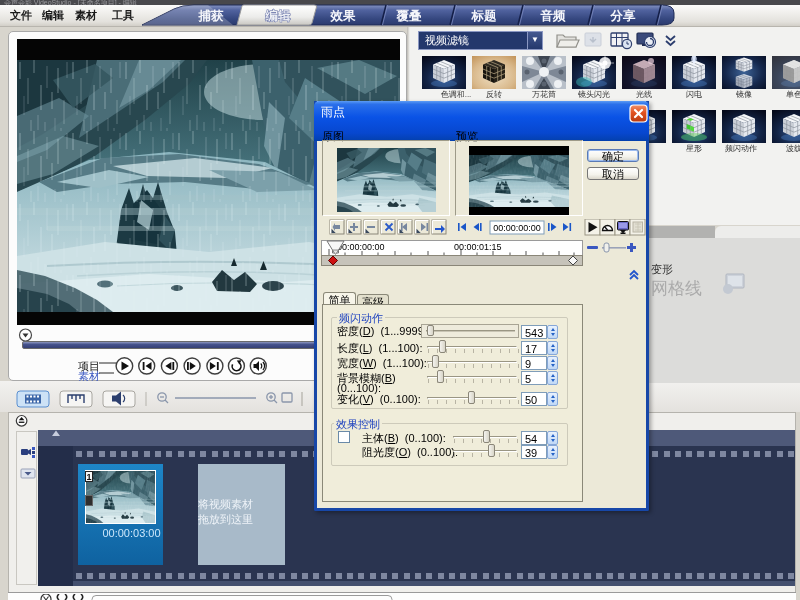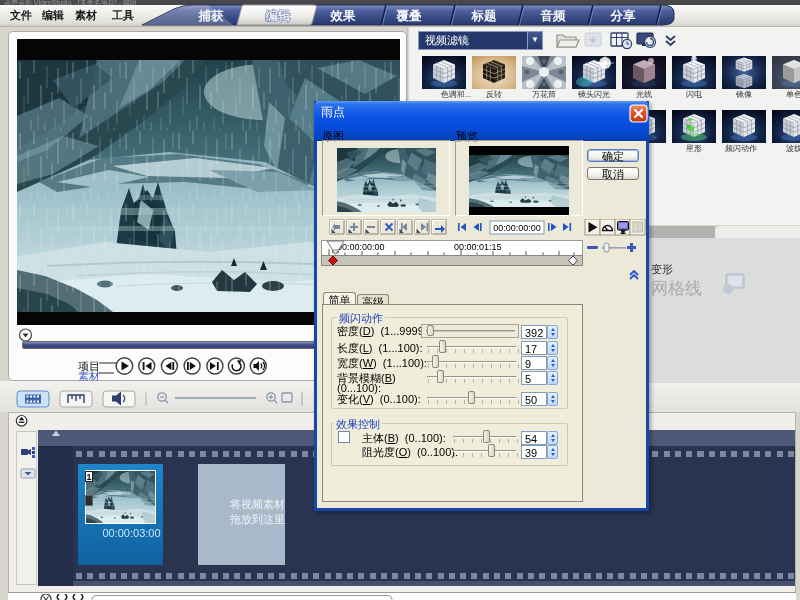--- a/index.html
+++ b/index.html
@@ -32,21 +32,21 @@
 #lbl-wangge{left:651px;top:277px;font-size:17px;color:#ababab}
 
 #tlpanel{left:8px;top:412px;width:788px;height:180px;background:#f0efec;border:1px solid #b5b3ad;border-bottom:none}
 #tlnavy{left:38px;top:430px;width:757px;height:156px;background:#2a3450}
 #tlband{left:38px;top:430px;width:757px;height:16px;background:#4e5979}
 #tlhead{left:38px;top:446px;width:35px;height:140px;background:#232d49}
 #tlleft{left:16px;top:431px;width:21px;height:154px;background:#f1f0ed;border:1px solid #c9c7c1}
 #clip1{left:78px;top:464px;width:85px;height:101px;background:linear-gradient(#1e86c8,#0f62a0)}
 #clip1 .thumbwrap{position:absolute;left:7px;top:6px;width:71px;height:54px;border:1px solid #fff;background:#000}
 #clip1 .tc{position:absolute;left:0;top:63px;width:107px;text-align:center;font-size:11px;color:#cbe6fb}
-#clip2{left:198px;top:464px;width:87px;height:101px;background:#a8bac9;color:#eef3f8;font-size:11px;text-align:right}
+#clip2{left:198px;top:464px;width:87px;height:101px;background:#a8bac9;color:#eef3f8;font-size:11px;text-align:left}
 #statusrow{left:8px;top:592px;width:788px;height:8px;background:#fdfdfd;border-top:1px solid #9a9a9a}
 
 #dlg{left:314px;top:101px;width:335px;height:410px;background:#ece9d8;border:3px solid #1747a8;border-top:none;border-radius:0 0 2px 2px;box-shadow:2px 2px 4px rgba(0,0,0,.35)}
 #dlgtitle{left:314px;top:101px;width:335px;height:40px;border-radius:5px 5px 0 0;background:linear-gradient(#5c9cf5 0%,#2b70ea 8%,#0a53e6 40%,#0747cf 80%,#0340ad 100%);color:#fff;font-size:12px;font-weight:normal;line-height:23px;padding-left:7px}
 .dtext{position:absolute;font-size:11px;color:#000}
 .sunken{position:absolute;border:1px solid;border-color:#9d9a88 #fff #fff #9d9a88}
 .okbtn{position:absolute;background:linear-gradient(#fff,#f4f3ec 60%,#dcd8cc);border:1px solid #5a7ab5;border-radius:3px;font-size:11px;text-align:center;color:#000}
 .vbox{position:absolute;width:26px;height:14px;background:#fff;border:1px solid #7f9db9;font-size:11px;padding:1px 0 0 3px}
 .spin{position:absolute;width:11px;height:14px;background:linear-gradient(#e8f1fd,#c0d8f6);border:1px solid #86a7d8;border-radius:2px}
 .grp{position:absolute;border:1px solid #cdcaba;border-radius:2px}
@@ -634,21 +634,21 @@
 
 <div class="abs" style="left:323px;top:292px;width:33px;height:13px;background:#f7f5e9;border:1px solid #8a8878;border-bottom:none;border-radius:3px 3px 0 0;font-size:11px;text-align:center;padding-top:0">简单</div>
 <div class="abs" style="left:357px;top:294px;width:32px;height:11px;background:#e3e0cd;border:1px solid #8a8878;border-bottom:none;border-radius:3px 3px 0 0;font-size:11px;text-align:center">高级</div>
 <div class="abs" style="left:322px;top:304px;width:261px;height:198px;background:#f0edda;border:1px solid #8a8878"></div>
 <div class="grp" style="left:331px;top:317px;width:237px;height:92px"></div>
 <div class="glabel" style="left:337px;top:311px;background:#f0edda;padding:0 2px">频闪动作</div>
 <div class="dtext" style="left:337px;top:324px">密度(<u>D</u>)&nbsp;&nbsp;(1...9999):</div>
 <div class="abs" style="left:421px;top:324px;width:98px;height:14px;border:1px solid #a8a494;background:#eeebdc"></div>
 <div class="abs" style="left:426px;top:330px;width:89px;height:2px;background:#c8c4b4;border-top:1px solid #9a9684"></div>
 <div class="sthumb" style="left:427px;top:325px;height:11px"></div>
-<div class="vbox" style="left:521px;top:325px">392</div>
+<div class="vbox" style="left:521px;top:325px">543</div>
 <div class="spin" style="left:547px;top:325px"></div>
 <div class="dtext" style="left:337px;top:341px">长度(<u>L</u>)&nbsp;&nbsp;(1...100):</div>
 <div class="slider" style="left:427px;top:346px;width:90px"></div>
 <div class="ticks" style="left:428px;top:349px;width:91px"></div>
 <div class="sthumb" style="left:439px;top:340px"></div>
 <div class="vbox" style="left:521px;top:341px">17</div>
 <div class="spin" style="left:547px;top:341px"></div>
 <div class="dtext" style="left:337px;top:356px">宽度(<u>W</u>)&nbsp;&nbsp;(1...100):</div>
 <div class="slider" style="left:427px;top:361px;width:90px"></div>
 <div class="ticks" style="left:428px;top:364px;width:91px"></div>

